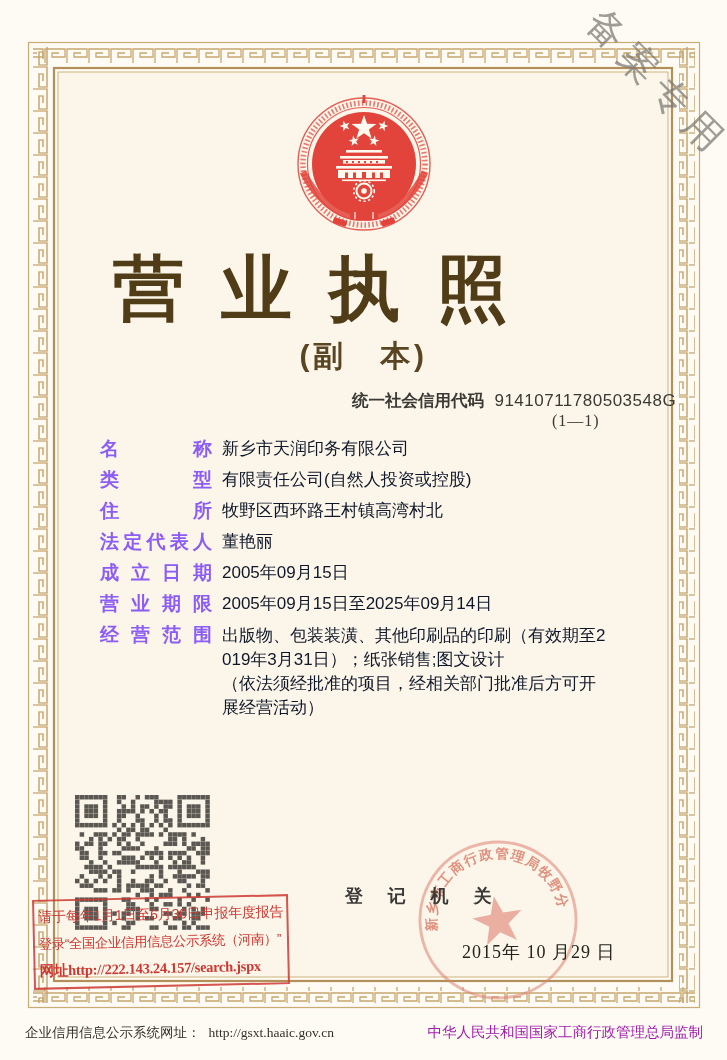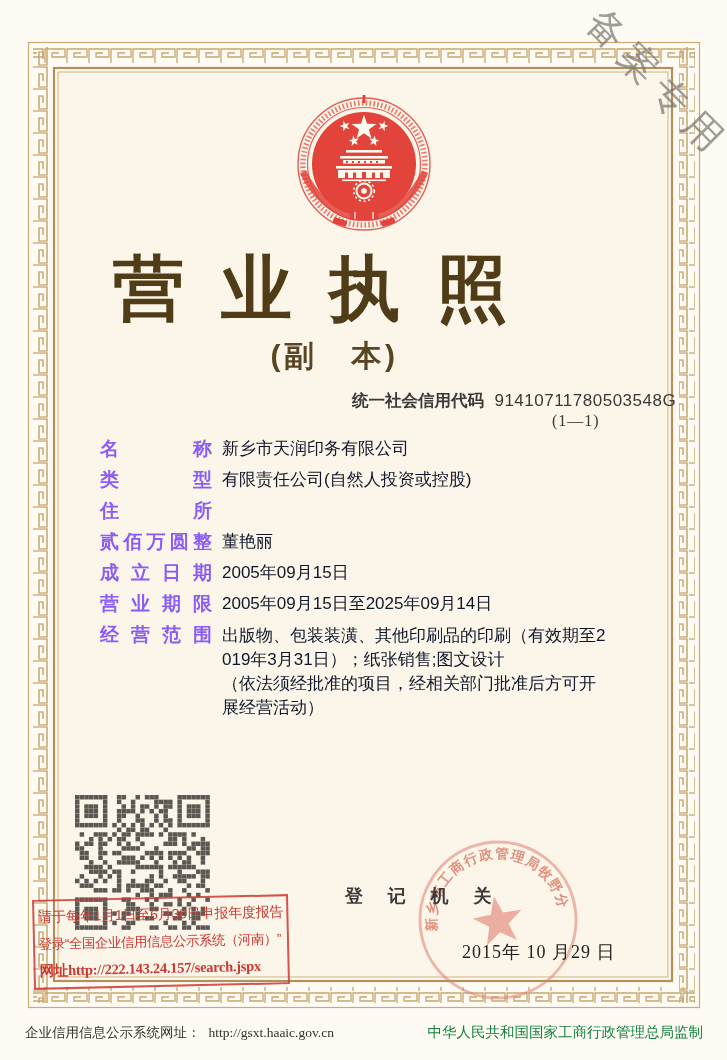--- a/index.html
+++ b/index.html
@@ -13,21 +13,21 @@
   .border-svg{position:absolute;left:0;top:0;z-index:1;pointer-events:none;}
   
   .wm{position:absolute;z-index:6;font-size:38px;font-weight:500;
       color:rgba(122,119,114,0.72);transform:rotate(45deg);line-height:1;}
   
   .emblem{position:absolute;left:289px;top:94px;z-index:2;}
   
   .doc-title{position:absolute;left:0;top:242px;width:621px;text-align:center;
     font-size:71px;font-weight:bold;color:#503c16;letter-spacing:.52em;padding-left:.52em;
     box-sizing:border-box;z-index:3;}
-  .doc-subtitle{position:absolute;left:0;top:336px;width:669px;text-align:center;
+  .doc-subtitle{position:absolute;left:0;top:336px;width:727px;text-align:center;
     font-size:30px;font-weight:bold;color:#5a4522;letter-spacing:.12em;z-index:3;}
   
   .credit-line{position:absolute;left:352px;top:390px;z-index:3;white-space:nowrap;}
   .credit-label{font-size:16.5px;font-weight:bold;color:#3a3936;}
   .credit-code{font-size:17px;font-family:Liberation Sans, sans-serif;color:#3a3936;letter-spacing:.5px;margin-left:6px;}
   .page-no{position:absolute;left:552px;top:412px;font-size:16px;
     font-family:"Liberation Serif","DejaVu Serif",serif;color:#3a3936;letter-spacing:1px;z-index:3;}
   
   .fields{position:absolute;left:100px;top:438px;width:545px;z-index:3;}
   .row{display:flex;align-items:flex-start;height:31px;}
@@ -50,21 +50,21 @@
   
   .reg-label{position:absolute;left:345px;top:884px;font-size:18px;font-weight:bold;
     color:#3a3938;letter-spacing:.55em;z-index:3;white-space:nowrap;}
   .seal{position:absolute;left:410px;top:832px;z-index:2;transform:rotate(-10deg);}
   .reg-date{position:absolute;left:462px;top:940px;font-size:18px;color:#23221f;z-index:3;
     font-family:"Liberation Serif","DejaVu Serif",serif;white-space:nowrap;letter-spacing:1px;}
   
   .footer-left{position:absolute;left:25px;top:1024px;font-size:13.5px;color:#33312d;z-index:3;
     font-family:"Liberation Serif","DejaVu Serif",serif;white-space:nowrap;}
   .footer-left .url{margin-left:8px;}
-  .footer-right{position:absolute;right:24px;top:1023px;font-size:14.5px;color:#15803d;z-index:3;
+  .footer-right{position:absolute;right:24px;top:1023px;font-size:14.5px;color:#a21caf;z-index:3;
     font-family:"Liberation Serif","DejaVu Serif",serif;white-space:nowrap;}
 </style>
 </head>
 <body>
 
 <div class="paper-inner"></div>
 
 <svg class="border-svg" width="727" height="1060">
   <defs>
     <pattern id="meanderH" width="22" height="16" patternUnits="userSpaceOnUse">
@@ -139,23 +139,24 @@
   <div class="row">
     <div class="field-label">名称</div>
     <div class="field-value">新乡市天润印务有限公司</div>
   </div>
   <div class="row">
     <div class="field-label">类型</div>
     <div class="field-value">有限责任公司(自然人投资或控股)</div>
   </div>
   <div class="row">
     <div class="field-label">住所</div>
+    <div class="field-value">牧野区西环路王村镇高湾村北</div>
   </div>
   <div class="row">
-    <div class="field-label">贰佰万圆整</div>
+    <div class="field-label">法定代表人</div>
     <div class="field-value">董艳丽</div>
   </div>
   <div class="row">
     <div class="field-label">成立日期</div>
     <div class="field-value">2005年09月15日</div>
   </div>
   <div class="row">
     <div class="field-label">营业期限</div>
     <div class="field-value">2005年09月15日至2025年09月14日</div>
   </div>

